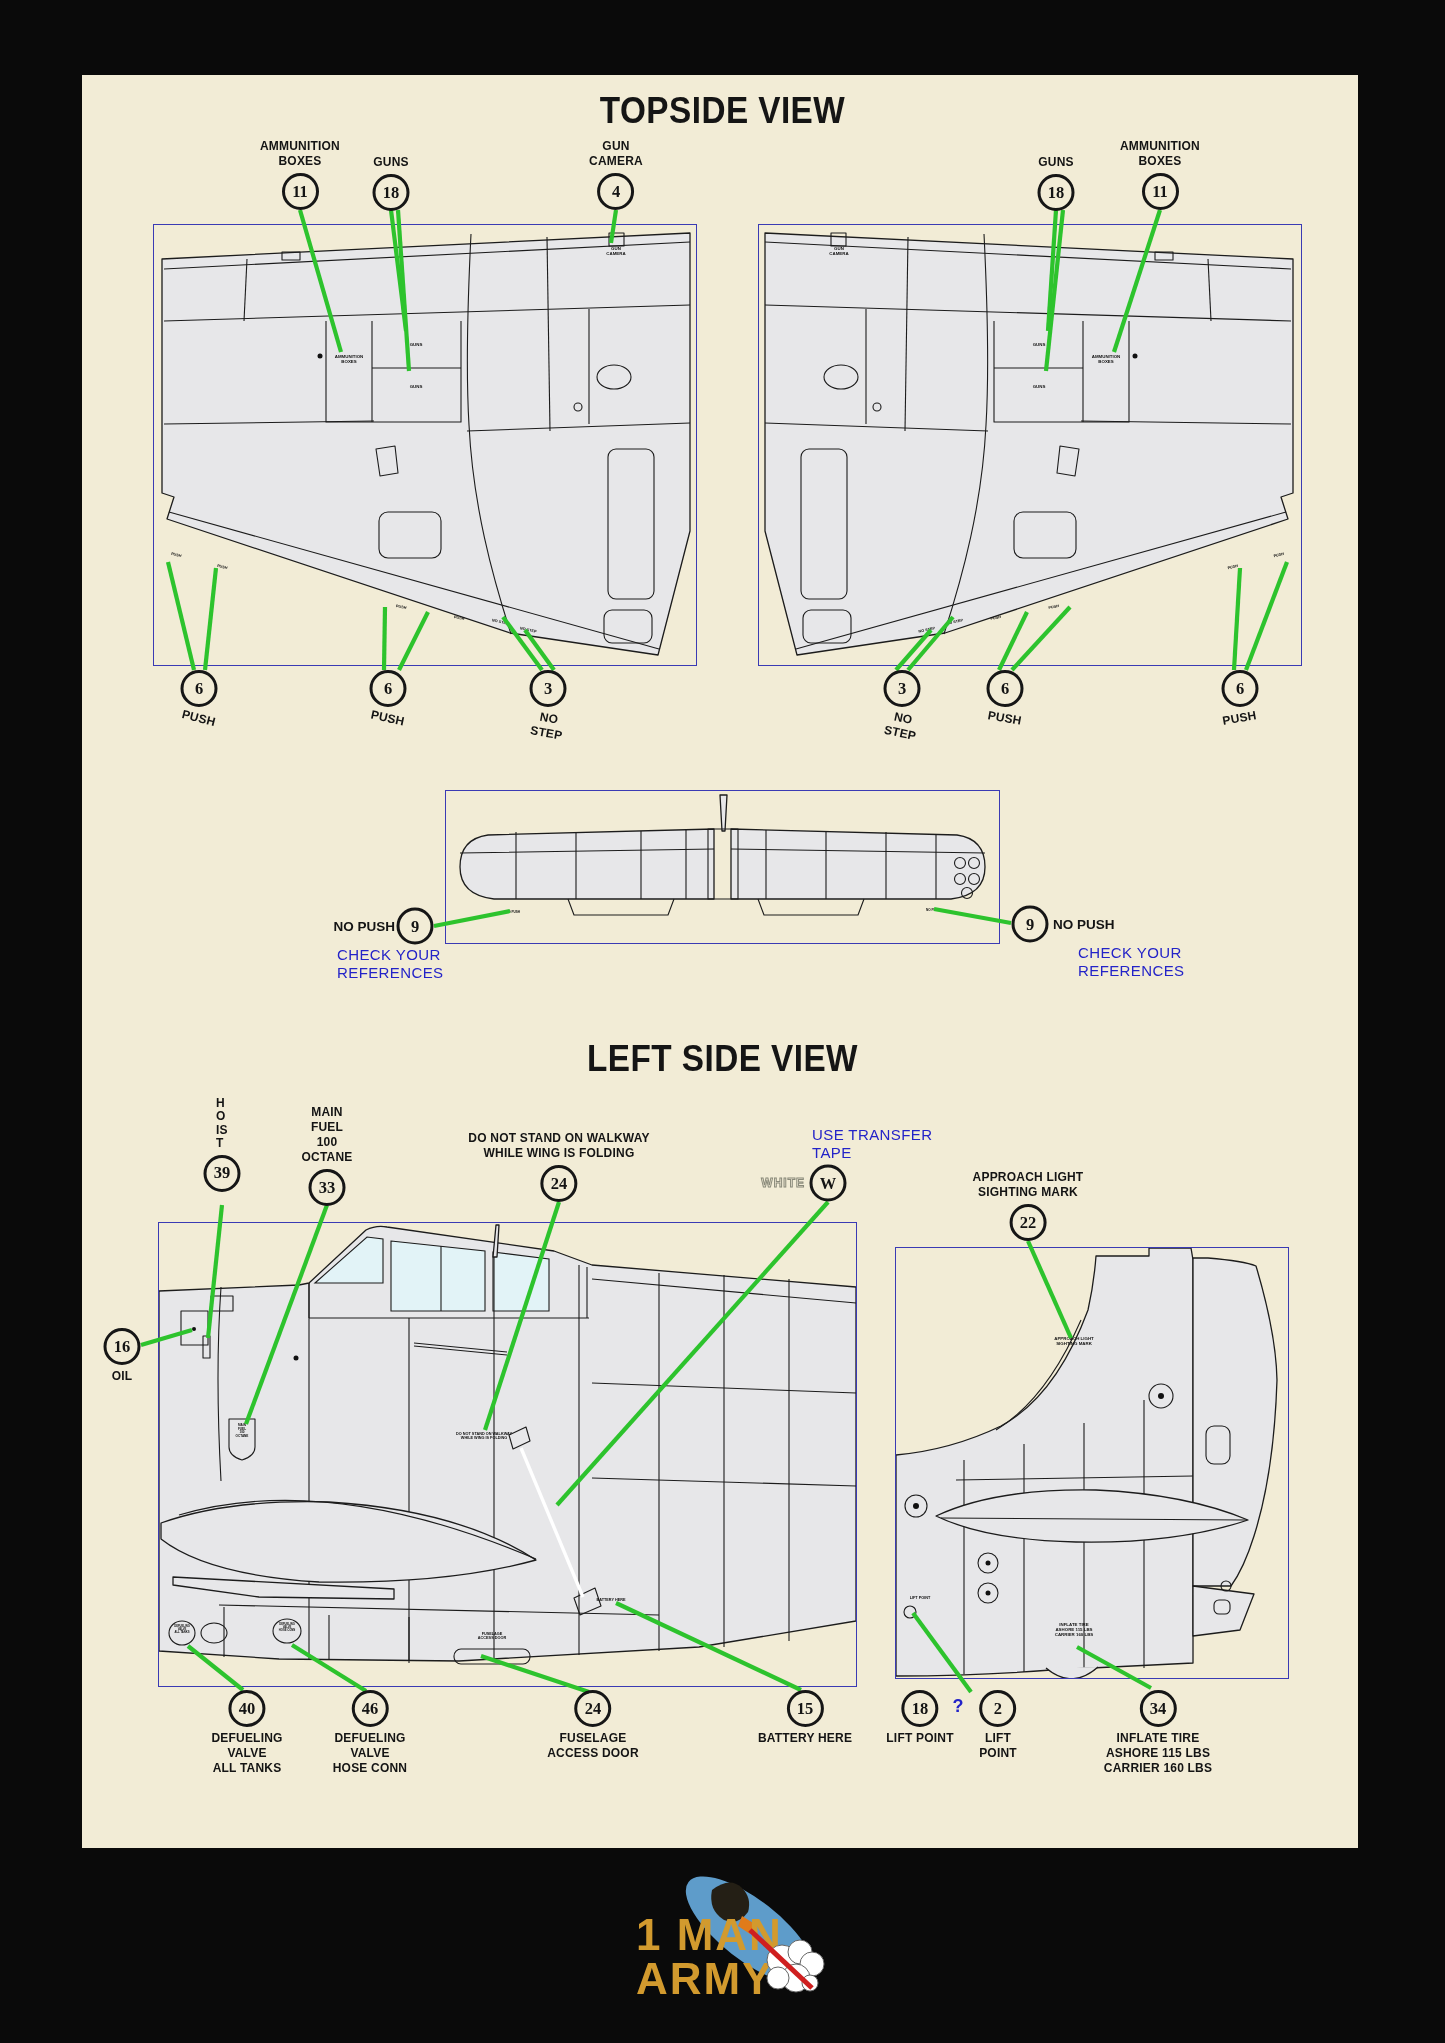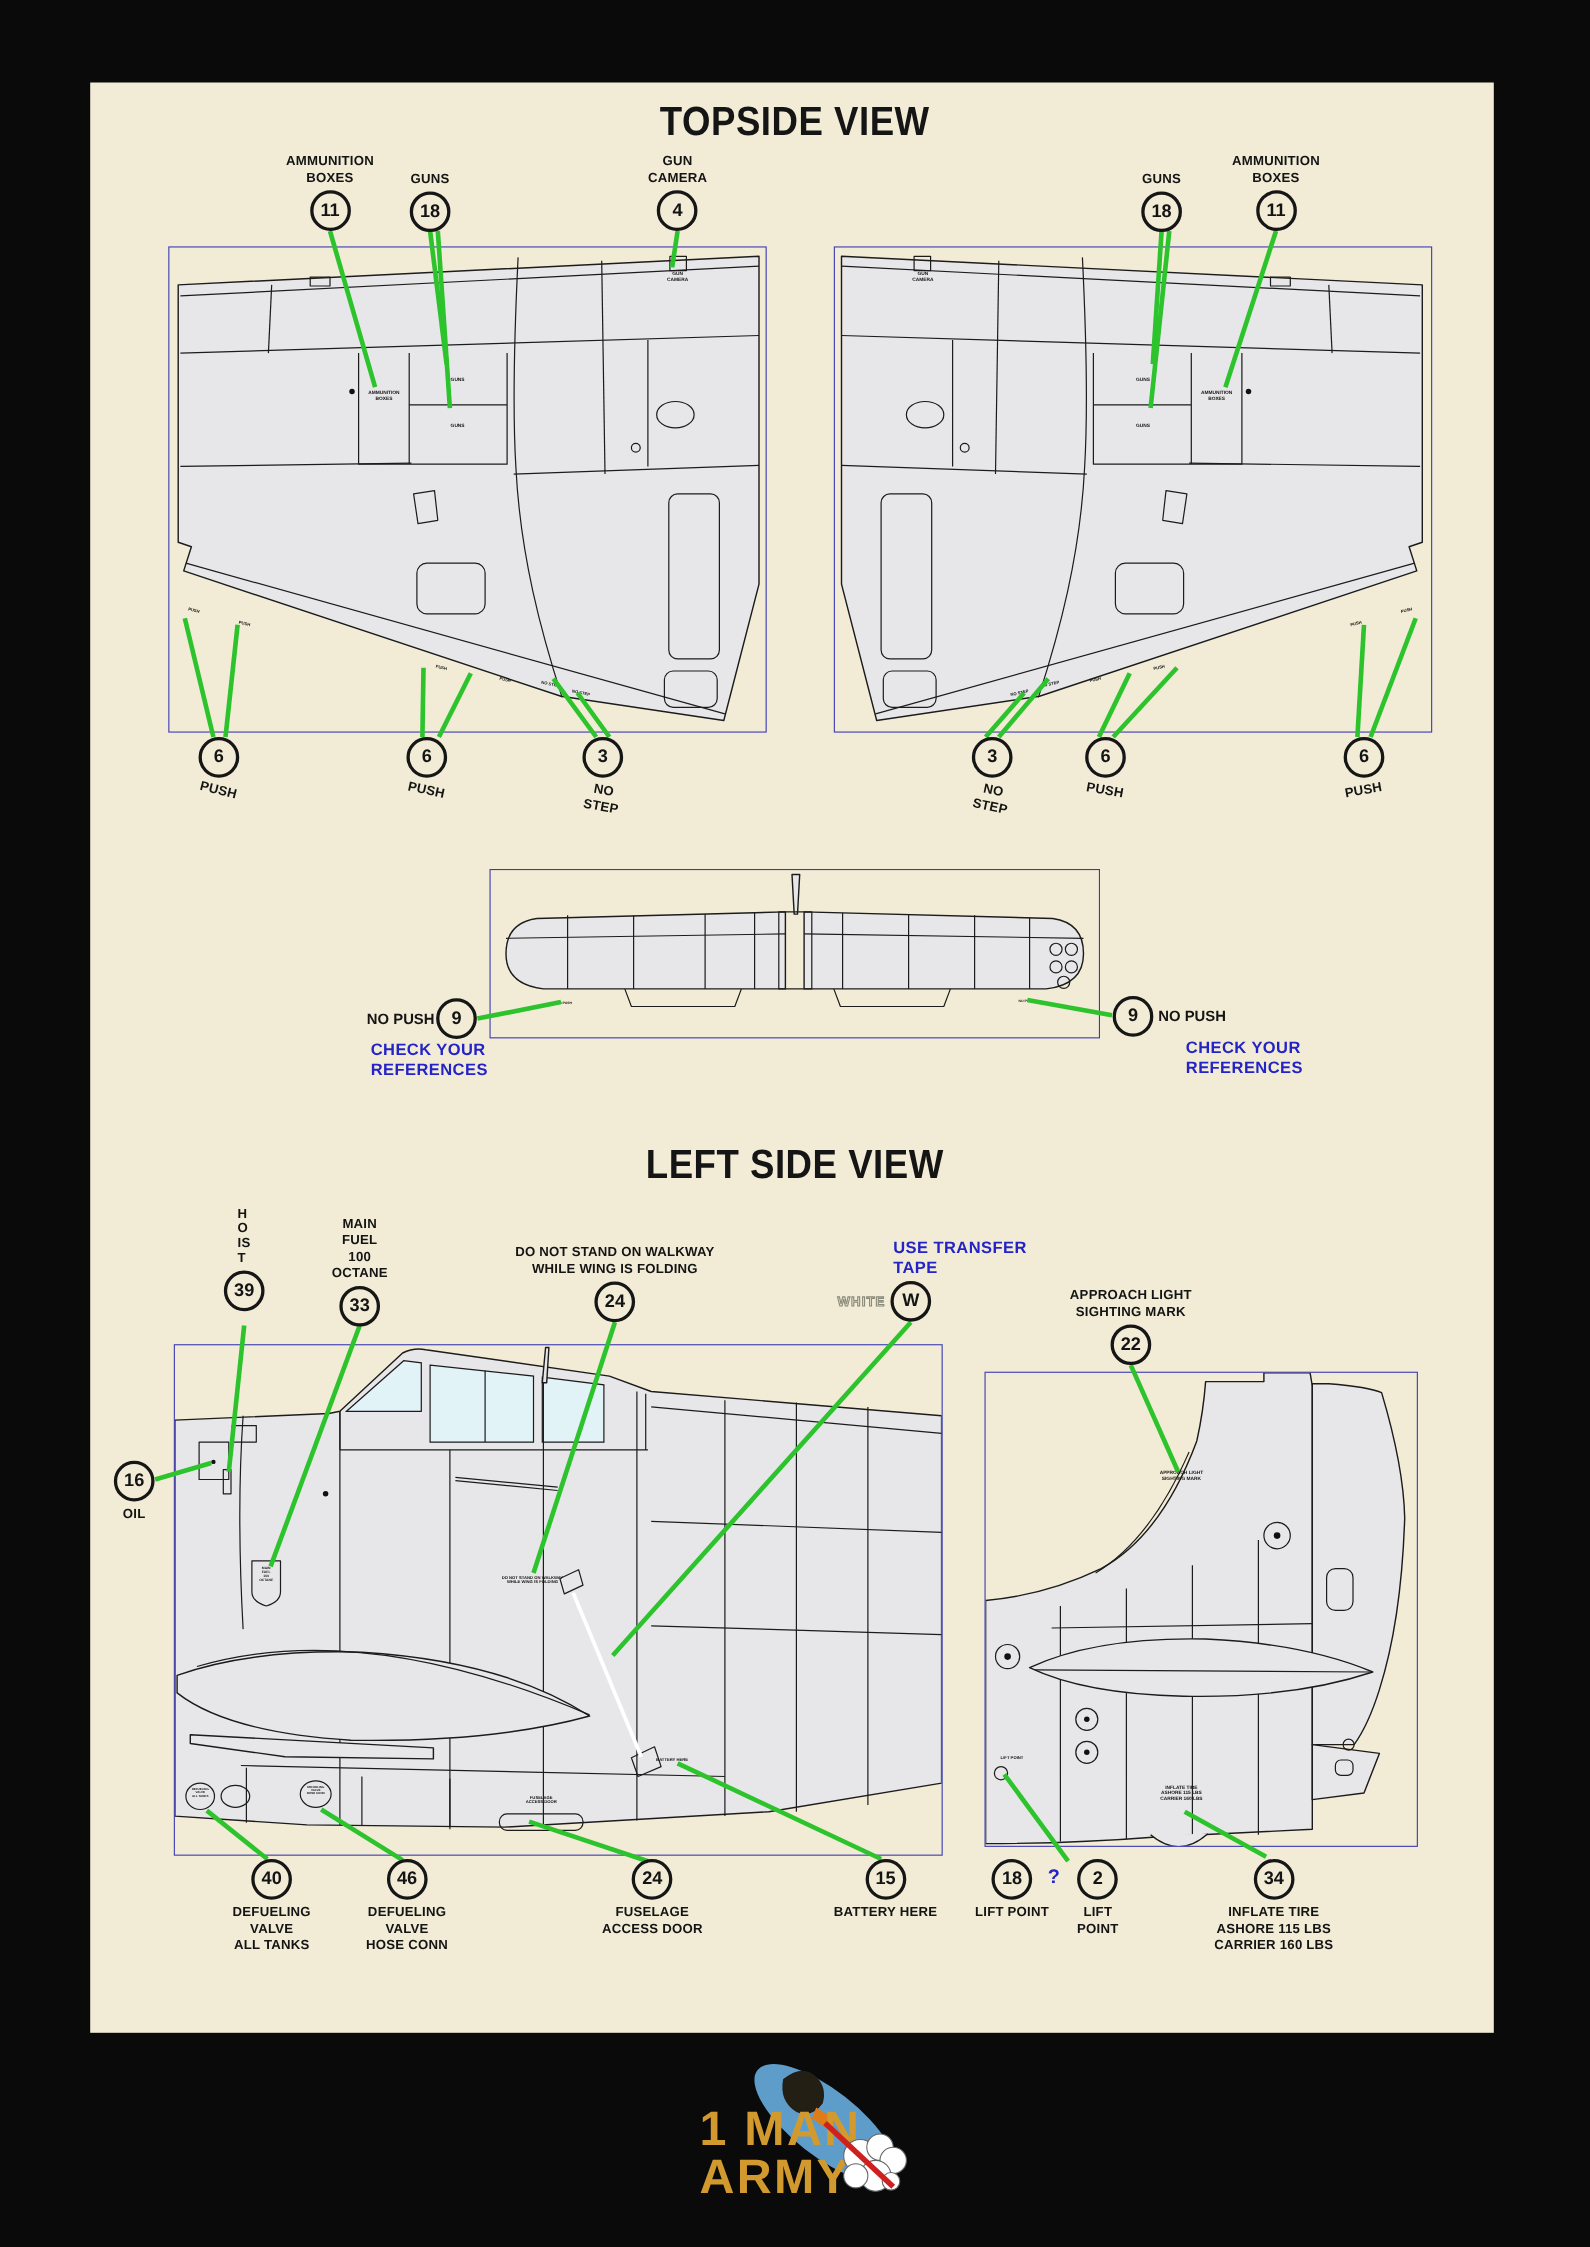--- a/index.html
+++ b/index.html
@@ -16,24 +16,24 @@
   .dbox{position:absolute;border:1.5px solid var(--box_border);z-index:2;}
   .dbox svg{display:block;}
   .leaders{position:absolute;left:0;top:0;z-index:4;pointer-events:none;}
   .leaders line{stroke:var(--line_green);stroke-width:4.2;}
   .leaders line.wline{stroke:#ffffff;stroke-width:3.4;}
   .co{position:absolute;transform:translateX(-50%);display:flex;flex-direction:column;
       align-items:center;gap:4px;width:max-content;z-index:6;}
   .lbl{font-weight:bold;font-size:12px;line-height:1.25;color:#141414;text-align:center;
        white-space:pre-line;letter-spacing:.2px;}
   .num{width:37px;height:37px;border:3px solid #161616;border-radius:50%;box-sizing:border-box;
-       display:flex;align-items:center;justify-content:center;font-weight:bold;font-size:16.5px;color:#141414;}
+       display:flex;align-items:center;justify-content:center;font-weight:bold;font-size:16.5px;color:#141414;font-family:Liberation Serif, serif;}
   .circ-abs{position:absolute;transform:translate(-50%,-50%);z-index:6;}
   .side-lbl{position:absolute;font-weight:bold;font-size:13.5px;color:#141414;z-index:6;white-space:nowrap;}
-  .note{position:absolute;font-weight:bold;font-size:15px;line-height:1.2;color:var(--note_blue);
+  .note{position:absolute;font-weight:normal;font-size:15px;line-height:1.2;color:var(--note_blue);
         white-space:pre-line;letter-spacing:.4px;z-index:6;}
   .stack{width:12px;word-break:break-all;line-height:1.12;font-size:12px;font-weight:bold;text-align:left;}
   .r14{transform:rotate(14deg);} .r12{transform:rotate(12deg);} .r10{transform:rotate(10deg);} .rm10{transform:rotate(-10deg);}
   .white-outline{color:rgba(242,236,214,.15);-webkit-text-stroke:1px #8a8a7a;font-weight:bold;
         font-size:12px;letter-spacing:1px;z-index:6;position:absolute;white-space:nowrap;}
   .qmark{position:absolute;color:var(--note_blue);font-weight:bold;font-size:18px;z-index:6;transform:translateX(-50%);}
   
   .shape{fill:var(--diagram_fill);stroke:var(--outline);stroke-width:1.3;stroke-linejoin:round;}
   .ln{fill:none;stroke:var(--outline);stroke-width:1.1;stroke-linejoin:round;}
   .glasspane{fill:var(--glass);stroke:var(--outline);stroke-width:1.1;}

